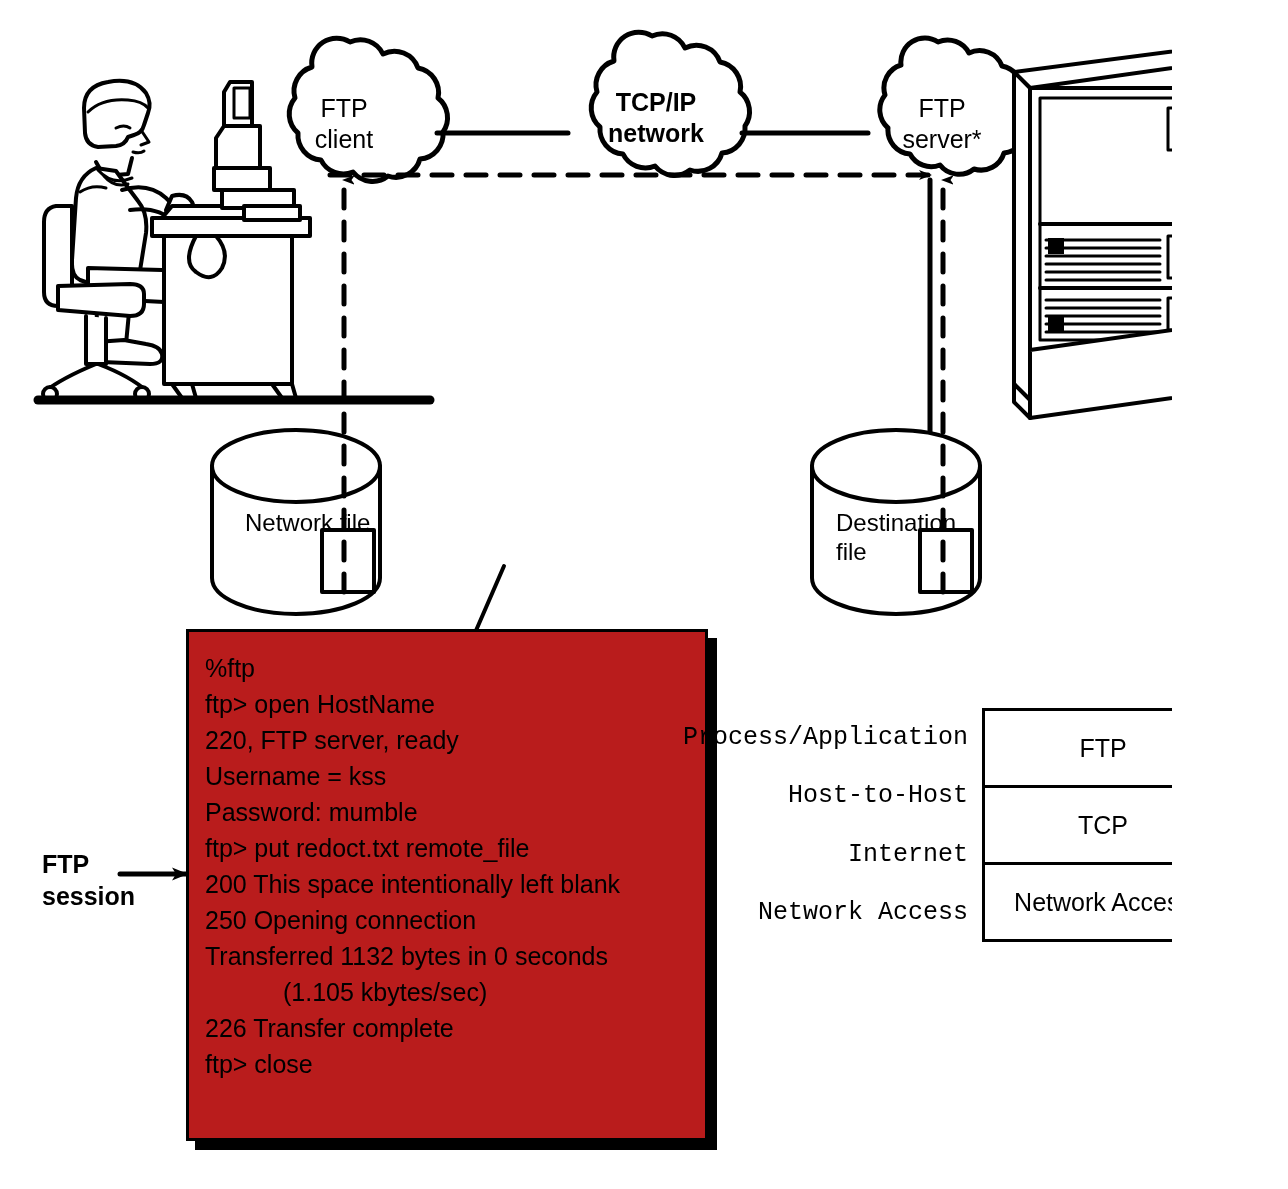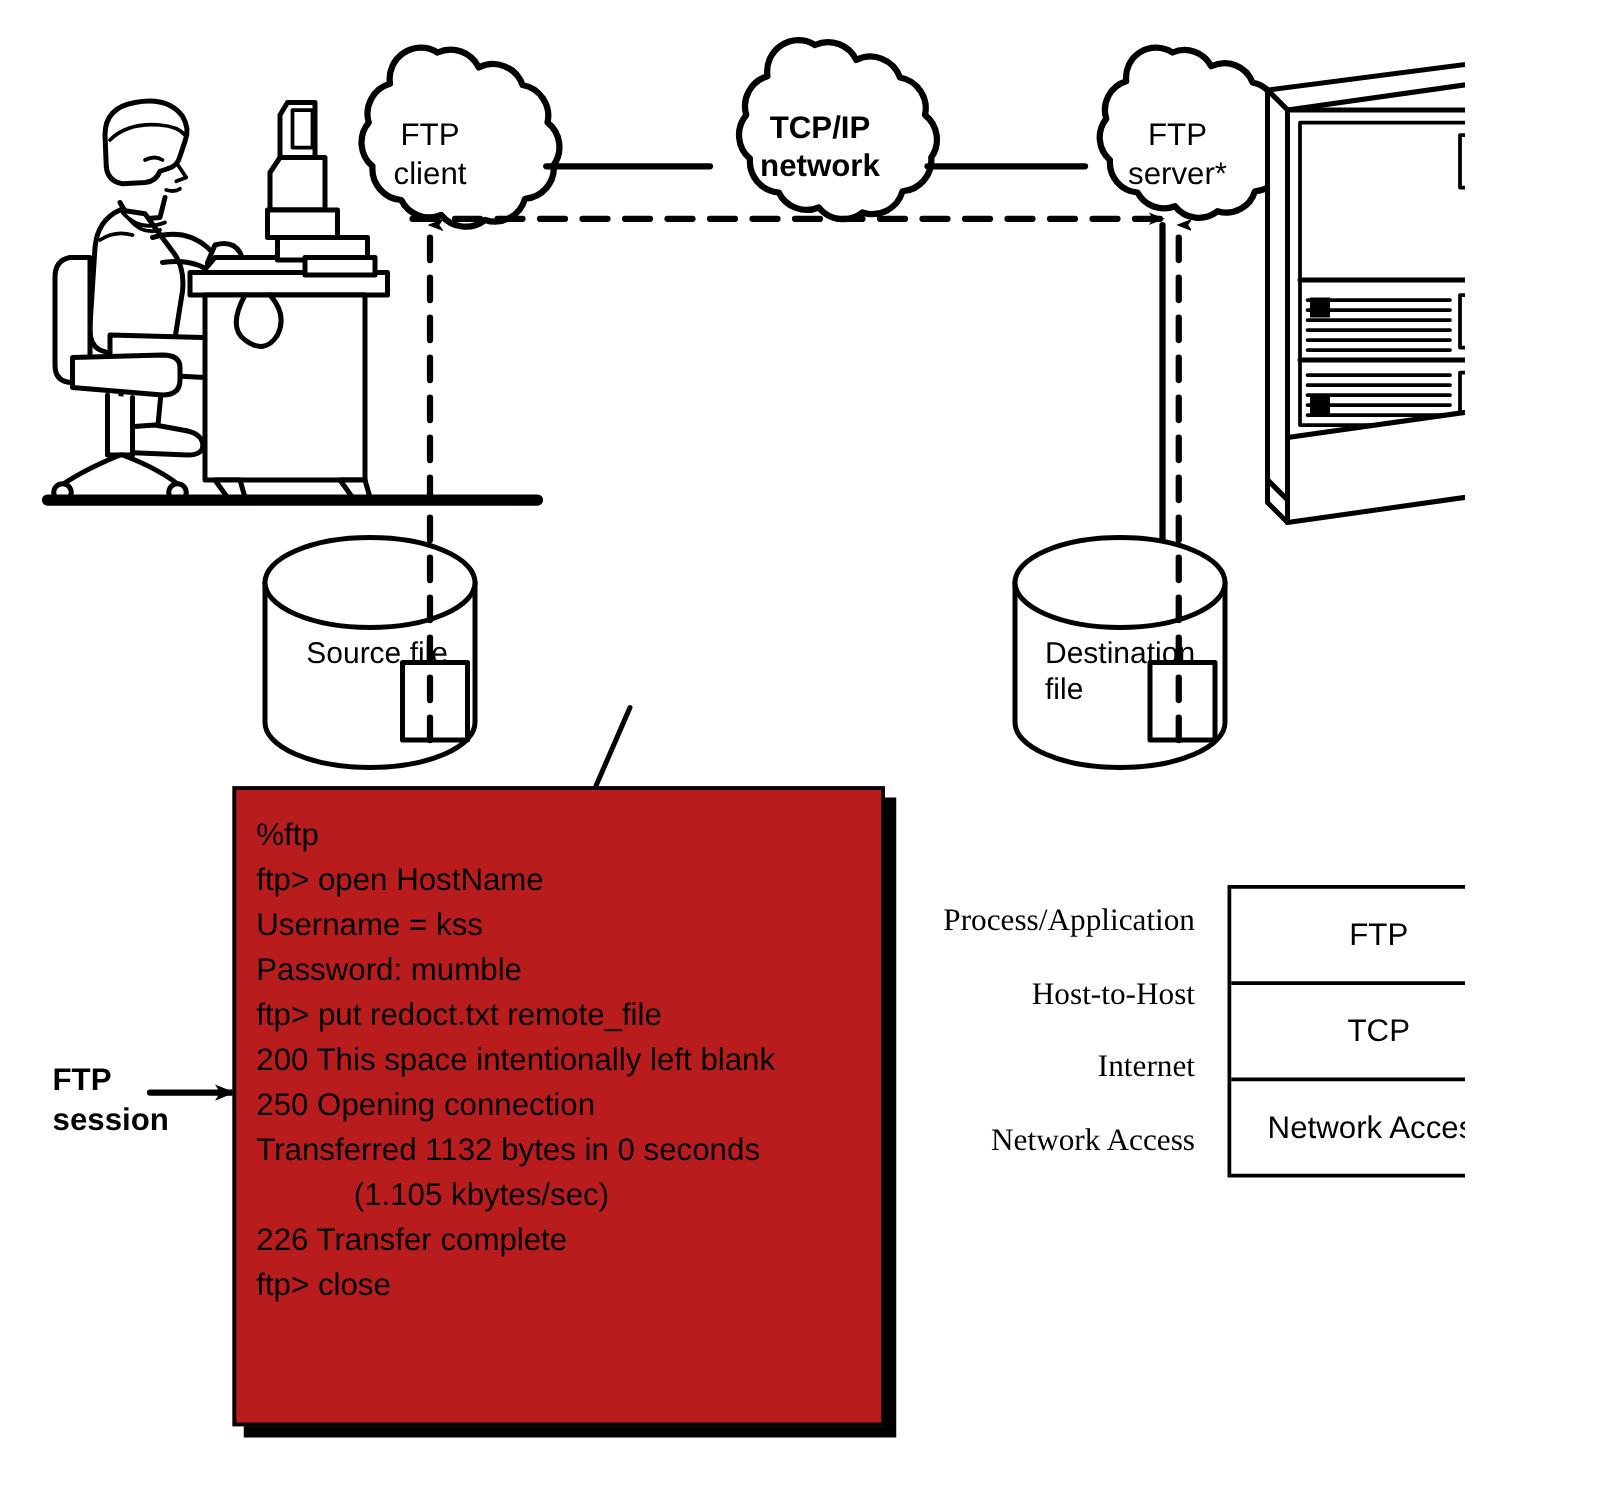--- a/index.html
+++ b/index.html
@@ -102,23 +102,23 @@
   #stack-labels {
     width: 282px;
     display: flex;
     flex-direction: column;
   }
   .stack-label {
     flex: 1 1 0;
     display: flex;
     align-items: center;
     justify-content: flex-end;
-    padding-right: 26px;
+    padding-right: 14px;
     font-size: 25px;
-    font-family: Liberation Serif, serif;
+    font-family: Liberation Mono, monospace;
     color: #000;
     box-sizing: border-box;
   }
   #stack-table {
     width: 242px;
     border: 3px solid #000;
     box-sizing: border-box;
     display: flex;
     flex-direction: column;
     background: #fff;
@@ -365,32 +365,33 @@
 
   <div class="cloud-label" style="left:280px; top:93px; width:128px;">FTP
 client</div>
 
   <div class="cloud-label" style="left:582px; top:87px; width:148px;font-weight:bold;">TCP/IP
 network</div>
 
   <div class="cloud-label" style="left:868px; top:93px; width:148px;">FTP
 server*</div>
 
-  <div class="cyl-label" style="left:245px; top:508px; width:160px;">Source file</div>
+  <div class="cyl-label" style="left:245px; top:508px; width:160px;">Network file</div>
 
   <div class="cyl-label" style="left:836px; top:508px; width:170px; white-space:pre-line;">Destination
 file</div>
 
   <div id="ftp-session-caption">FTP
 session</div>
 
   <div id="session-box">
     <div id="session-lines">
         <div class="session-line">%ftp</div>
         <div class="session-line">ftp&gt; open HostName</div>
+        <div class="session-line">220, FTP server, ready</div>
         <div class="session-line">Username = kss</div>
         <div class="session-line">Password: mumble</div>
         <div class="session-line">ftp&gt; put redoct.txt remote_file</div>
         <div class="session-line">200 This space intentionally left blank</div>
         <div class="session-line">250 Opening connection</div>
         <div class="session-line">Transferred 1132 bytes in 0 seconds</div>
         <div class="session-line indented">(1.105 kbytes/sec)</div>
         <div class="session-line">226 Transfer complete</div>
         <div class="session-line">ftp&gt; close</div>
       </div>

